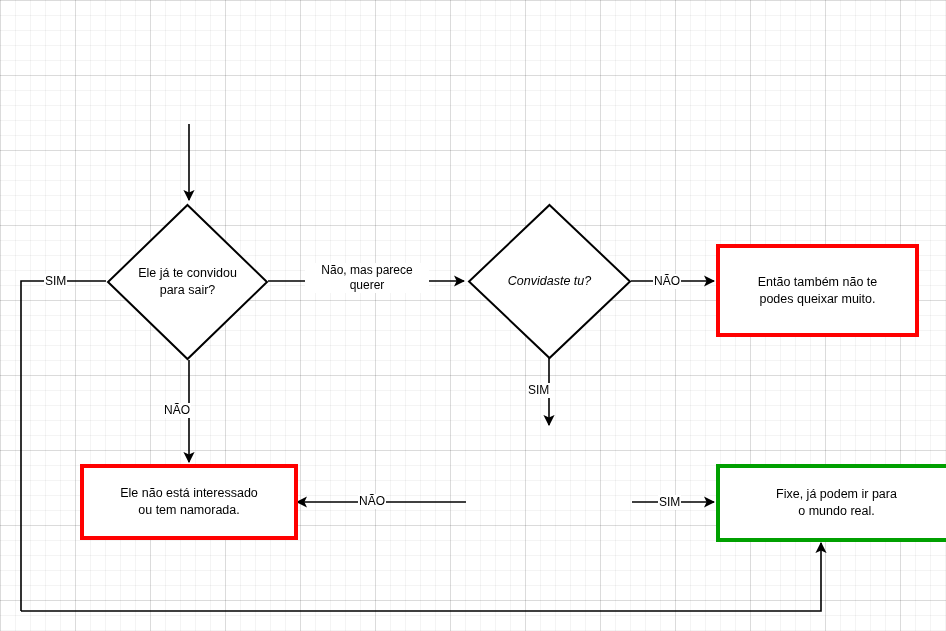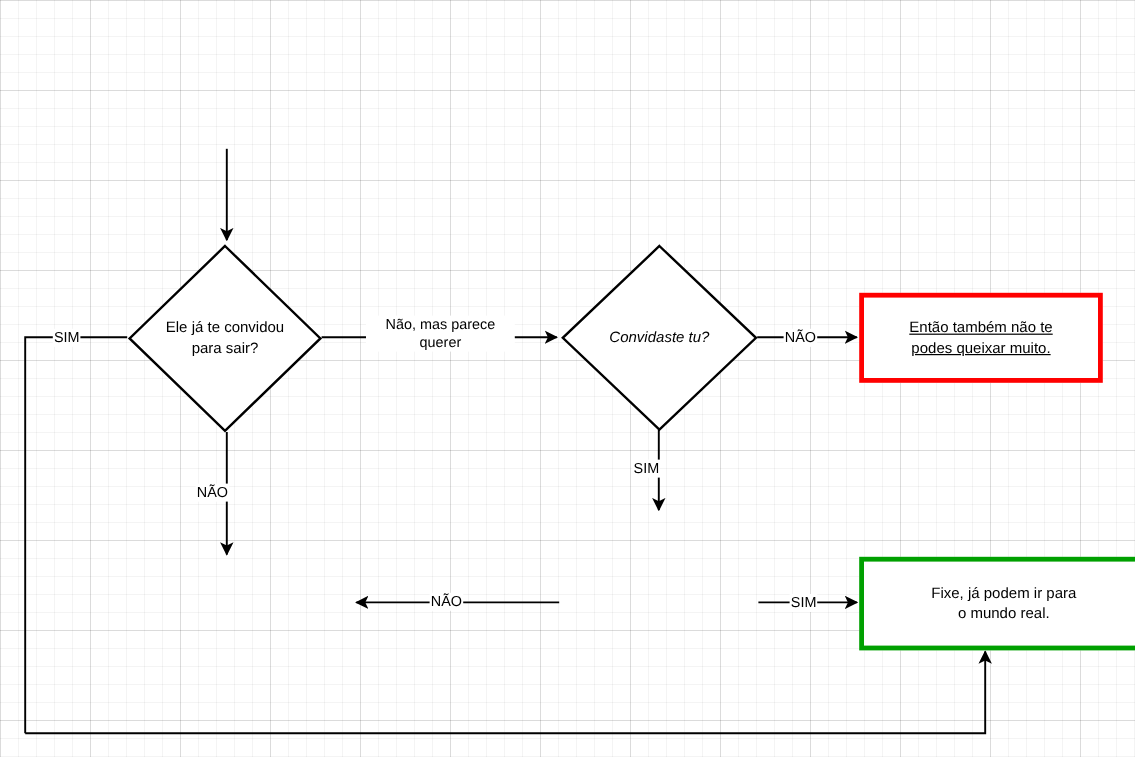--- a/index.html
+++ b/index.html
@@ -160,25 +160,29 @@
   </div>
 
   <div class="diamond-wrap" style="left:467px; top:203px; width:165px; height:157px;font-style:italic;">
     <svg class="diamond-shape" viewBox="0 0 165 157" preserveAspectRatio="none">
       <polygon points="82.5,2 163,78.5 82.5,155 2,78.5" fill="#ffffff" stroke="#000000" stroke-width="2"></polygon>
     </svg>
     <div class="diamond-text">Convidaste tu?</div>
   </div>
 
 
-  <div class="node box" style="left:716px; top:244px; width:203px; height:75px; border-color:#FF0000;text-decoration:underline;">
+  <div class="node box" style="left:716px; top:244px; width:203px; height:93px; border-color:#FF0000;">
     <span>Então também não te
 podes queixar muito.</span>
   </div>
 
+  <div class="node box" style="left:80px; top:464px; width:218px; height:76px; border-color:#FF0000;">
+    <span>Ele não está interessado
+ou tem namorada.</span>
+  </div>
 
   <div class="node box" style="left:716px; top:464px; width:241px; height:78px; border-color:#00A000;">
     <span>Fixe, já podem ir para
 o mundo real.</span>
   </div>
 
   <div class="edge-label" style="left:44px; top:274px;">SIM</div>
 
   <div class="edge-label" style="left:305px; top:263px; width:122px;">Não, mas parece
 querer</div>

